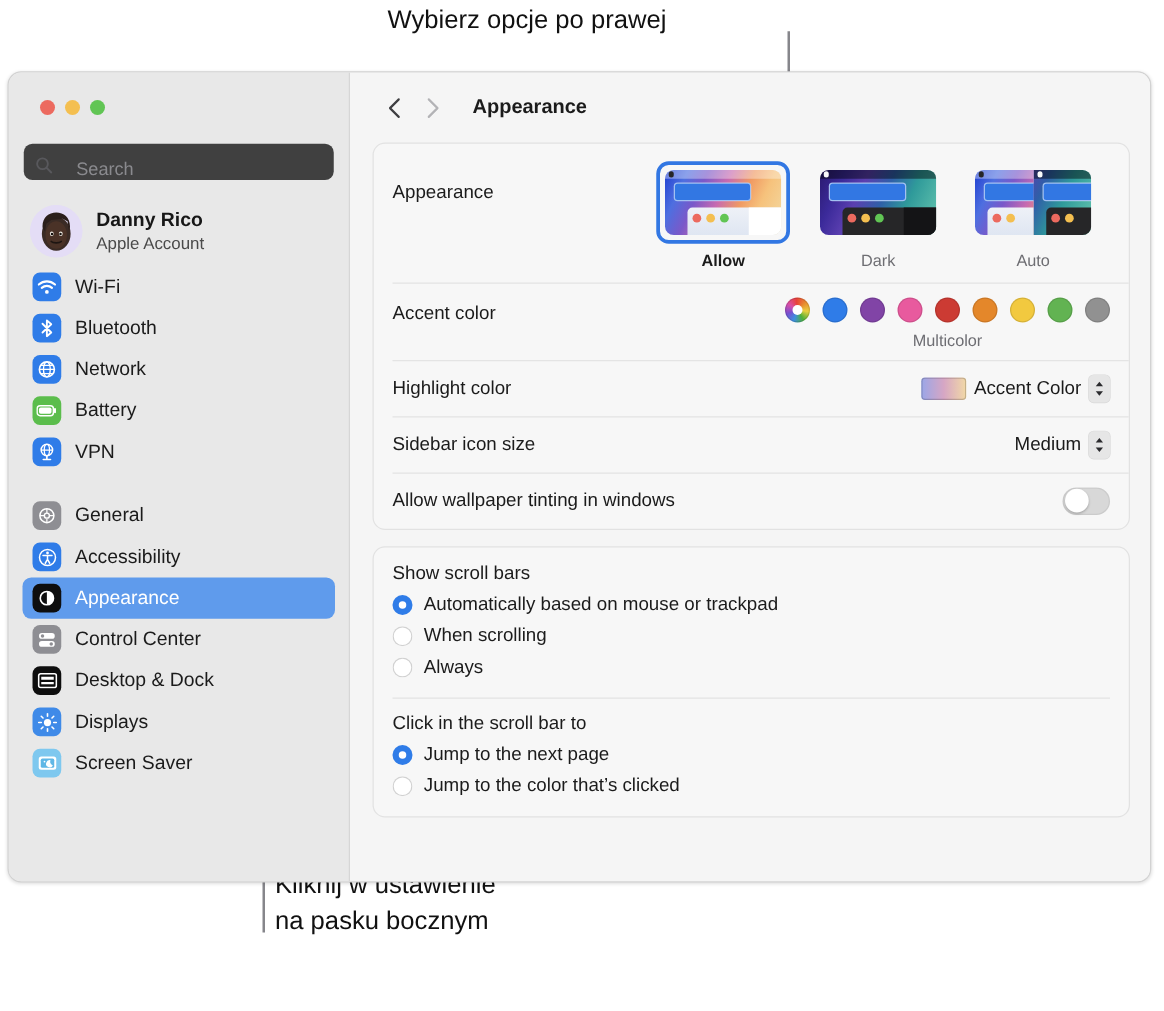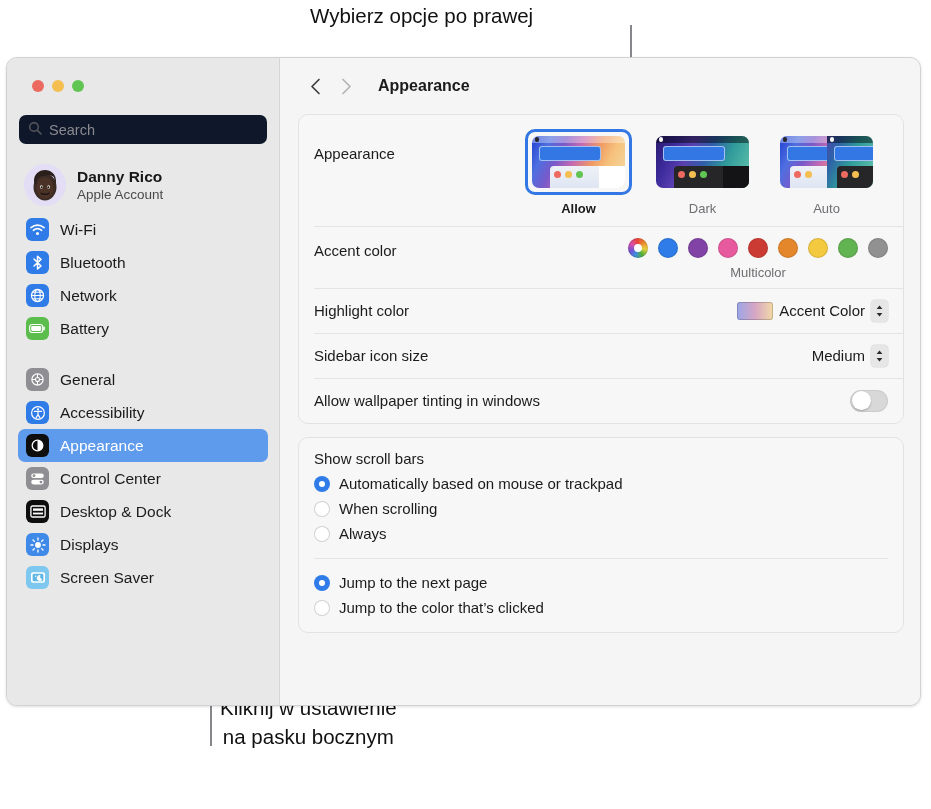--- a/index.html
+++ b/index.html
@@ -11,21 +11,20 @@
   }
   .page { position: relative; width: 931px; height: 809px; }
 
   
   .callout-text {
     position: absolute;
     color: #111111;
     font-size: 20.5px;
     line-height: 29px;
     white-space: pre-line;
-    text-align: center;
   }
   #callout-top { left: 310px; top: 1px; }
   #callout-bottom { left: 220px; top: 693px; }
   .leader {
     position: absolute;
     background: #86868b;
     width: 2px;
   }
   #leader-top { left: 630px; top: 25px; height: 125px; }
   #leader-bottom { left: 210px; top: 566px; height: 180px; }
@@ -57,26 +56,26 @@
     padding: 22px 0 0 14px;
   }
   .traffic span { width: 12px; height: 12px; border-radius: 50%; display: block; }
   .tl-red { background: #ec6a5f; }
   .tl-yellow { background: #f4bf50; }
   .tl-green { background: #61c554; }
 
   .search-box {
     margin: 23px 1px 0 1px;
     height: 29px;
-    background: #0f172a;
+    background: #404040;
     border-radius: 7px;
     display: flex;
-    align-items: center;
+    align-items: flex-end;
     padding: 0 9px;
-    gap: 7px;
+    gap: 19px;
   }
   .search-box svg { flex: 0 0 auto; }
   .search-placeholder {
     color: #8a8a8e;
     font-size: 14.5px;
   }
 
   .account-row {
     display: flex;
     align-items: center;
@@ -395,20 +394,32 @@
           <span class="nav-icon" style="background:#5bbd4c">
             <svg width="17" height="11" viewBox="0 0 17 11">
               <rect x="0.7" y="1.5" width="13" height="8" rx="2.4" fill="none" stroke="#fff" stroke-width="1.2"></rect>
               <rect x="2.2" y="3" width="10" height="5" rx="1.4" fill="#fff"></rect>
               <path d="M15 4.2v2.6" stroke="#fff" stroke-width="1.6" stroke-linecap="round"></path>
             </svg>
           </span>
           <span>Battery</span>
         </div>
 
+        <div class="nav-item">
+          <span class="nav-icon" style="background:#2f7ce8">
+            <svg width="15" height="15" viewBox="0 0 15 15">
+              <circle cx="7.5" cy="6" r="4.6" fill="none" stroke="#fff" stroke-width="1.2"></circle>
+              <ellipse cx="7.5" cy="6" rx="2.1" ry="4.6" fill="none" stroke="#fff" stroke-width="1"></ellipse>
+              <line x1="2.9" y1="6" x2="12.1" y2="6" stroke="#fff" stroke-width="1"></line>
+              <line x1="7.5" y1="10.6" x2="7.5" y2="13.6" stroke="#fff" stroke-width="1.3"></line>
+              <line x1="4.6" y1="13.6" x2="10.4" y2="13.6" stroke="#fff" stroke-width="1.3" stroke-linecap="round"></line>
+            </svg>
+          </span>
+          <span>VPN</span>
+        </div>
       </div>
 
       <div class="nav-group spaced">
 
         <div class="nav-item">
           <span class="nav-icon" style="background:#8e8e93">
             <svg width="15" height="15" viewBox="0 0 15 15">
               <circle cx="7.5" cy="7.5" r="5.6" fill="none" stroke="#fff" stroke-width="1.2"></circle>
               <circle cx="7.5" cy="7.5" r="2" fill="none" stroke="#fff" stroke-width="1.1"></circle>
               <path d="M7.5 5.5V2M7.5 13v-3M5.5 7.5H2M13 7.5h-3" stroke="#fff" stroke-width="1"></path>
@@ -663,20 +674,21 @@
             <span class="radio"></span>
             <span>When scrolling</span>
           </div>
           <div class="radio-item">
             <span class="radio"></span>
             <span>Always</span>
           </div>
         </div>
 
         <div class="section">
+          <div class="section-title">Click in the scroll bar to</div>
 
           <div class="radio-item">
             <span class="radio on"></span>
             <span>Jump to the next page</span>
           </div>
           <div class="radio-item">
             <span class="radio"></span>
             <span>Jump to the color that’s clicked</span>
           </div>
         </div>

